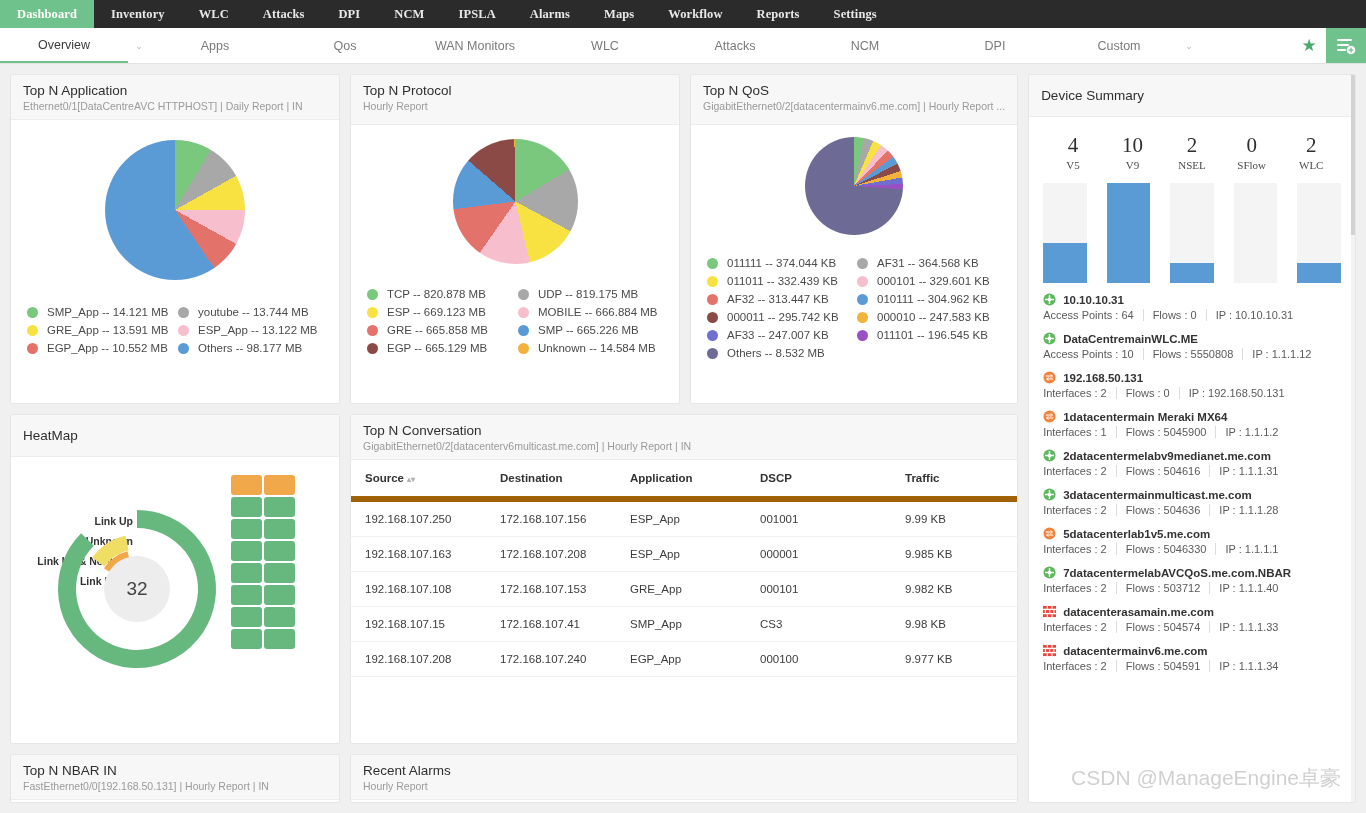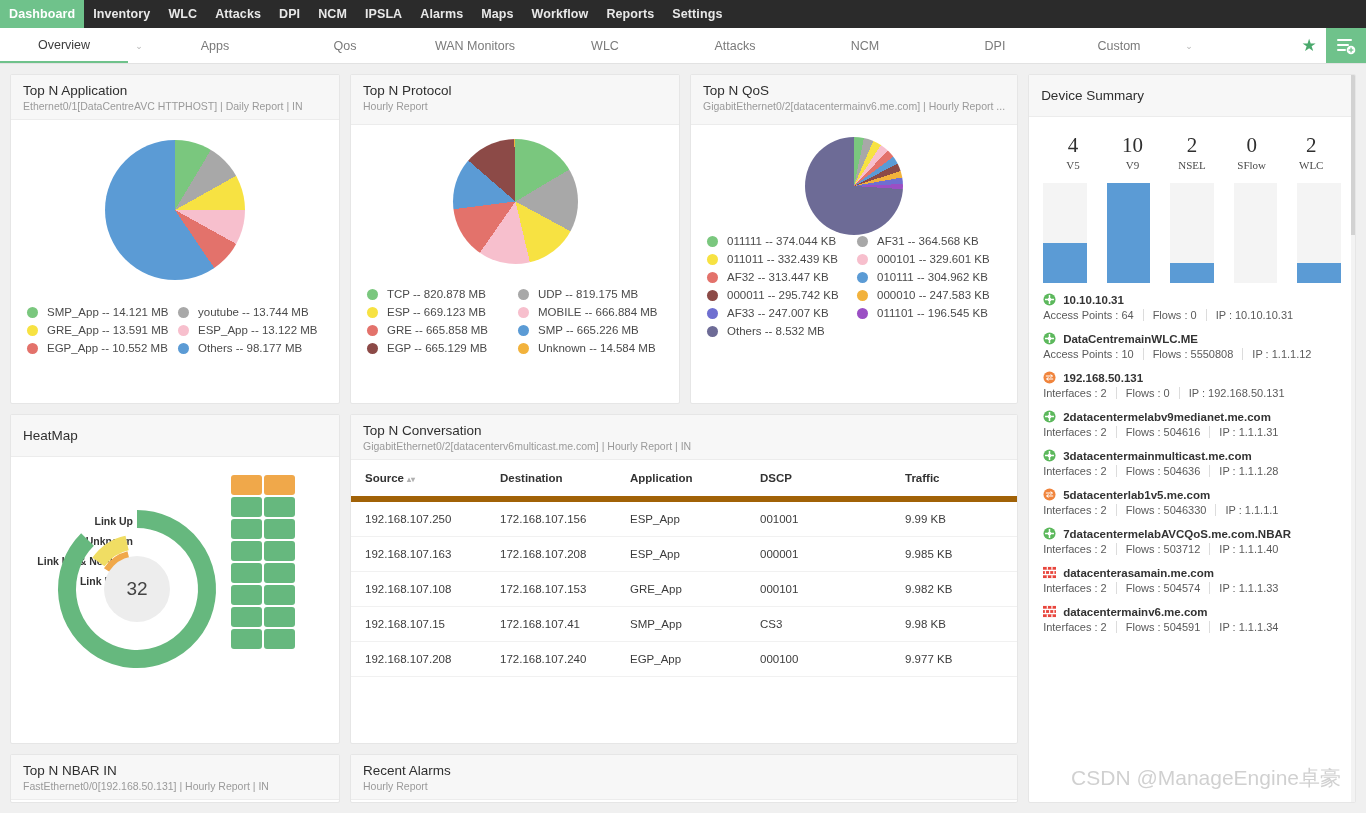--- a/index.html
+++ b/index.html
@@ -10,22 +10,23 @@
     overflow: hidden;
   }
   
   .topnav {
     height: 28px; background: #2b2b2b;
     display: flex; align-items: stretch;
   }
   .topnav-item {
     color: #e8e8e8; font-size: 12.5px; font-weight: 600;
     display: flex; align-items: center; justify-content: center;
-    padding: 0 9px; white-space: nowrap; cursor: pointer;
+    padding: 0 17px; white-space: nowrap; cursor: pointer;
     letter-spacing: .1px;
+    font-family: Liberation Serif, serif;
   }
   .topnav-item.active { background: #6fc28b; color: #ffffff; }
 
   
   .subnav {
     height: 36px; background: #ffffff;
     display: flex; align-items: stretch;
     border-bottom: 1px solid #e2e2e2;
     position: relative;
   }
@@ -287,21 +288,21 @@
       </div>
 
       <div class="card" style="flex:1">
         <div class="card-hd" style="padding-bottom:12px">
           <div class="card-title">Top N QoS</div>
           <div class="card-sub">GigabitEthernet0/2[datacentermainv6.me.com] | Hourly Report ...</div>
         </div>
         <div class="pie-wrap" style="margin-top:12px">
           <div class="pie" id="pie-qos" style="width: 98px; height: 98px; background: conic-gradient(rgb(122, 199, 126) 0deg, rgb(122, 199, 126) 11.67deg, rgb(168, 168, 168) 11.67deg, rgb(168, 168, 168) 23.05deg, rgb(247, 226, 66) 23.05deg, rgb(247, 226, 66) 33.42deg, rgb(247, 191, 205) 33.42deg, rgb(247, 191, 205) 43.7deg, rgb(227, 114, 107) 43.7deg, rgb(227, 114, 107) 53.48deg, rgb(91, 155, 213) 53.48deg, rgb(91, 155, 213) 63deg, rgb(140, 74, 71) 63deg, rgb(140, 74, 71) 72.23deg, rgb(242, 178, 60) 72.23deg, rgb(242, 178, 60) 79.95deg, rgb(111, 111, 208) 79.95deg, rgb(111, 111, 208) 87.66deg, rgb(155, 79, 196) 87.66deg, rgb(155, 79, 196) 93.79deg, rgb(109, 107, 150) 93.79deg, rgb(109, 107, 150) 360deg);"></div>
         </div>
-        <div class="legend" id="legend-qos" style="grid-template-rows:repeat(6,auto);">
+        <div class="legend" id="legend-qos" style="margin-top:22px;grid-template-rows:repeat(6,auto);">
             <div class="lg-item">
               <span class="dot" style="background: rgb(122, 199, 126);"></span>
               <span>011111 -- 374.044 KB</span>
             </div>
             <div class="lg-item">
               <span class="dot" style="background: rgb(247, 226, 66);"></span>
               <span>011011 -- 332.439 KB</span>
             </div>
             <div class="lg-item">
               <span class="dot" style="background: rgb(227, 114, 107);"></span>
@@ -545,20 +546,35 @@
             </div>
             <div class="dev-meta">
               <span>Interfaces : 2</span>
               <span>Flows : 0</span>
               <span>IP : 192.168.50.131</span>
             </div>
           </div>
           <div class="dev-row">
             <div class="dev-row-top">
               <svg class="devicon" viewBox="0 0 14 14">
+                <circle cx="7" cy="7" r="6.5" fill="#f0843c"></circle>
+                <path d="M3 5.5 h5 M8 4 l2 1.5 -2 1.5" stroke="#fff" stroke-width="1.1" fill="none"></path>
+                <path d="M11 8.5 h-5 M6 7 l-2 1.5 2 1.5" stroke="#fff" stroke-width="1.1" fill="none"></path>
+              </svg>
+              <span class="dev-name">1datacentermain Meraki MX64</span>
+            </div>
+            <div class="dev-meta">
+              <span>Interfaces : 1</span>
+              <span>Flows : 5045900</span>
+              <span>IP : 1.1.1.2</span>
+            </div>
+          </div>
+          <div class="dev-row">
+            <div class="dev-row-top">
+              <svg class="devicon" viewBox="0 0 14 14">
                 <circle cx="7" cy="7" r="6.5" fill="#5cb85c"></circle>
                 <path d="M7 2.2 v9.6 M2.2 7 h9.6" stroke="#fff" stroke-width="1.6"></path>
                 <circle cx="7" cy="7" r="2" fill="#fff"></circle>
               </svg>
               <span class="dev-name">2datacentermelabv9medianet.me.com</span>
             </div>
             <div class="dev-meta">
               <span>Interfaces : 2</span>
               <span>Flows : 504616</span>
               <span>IP : 1.1.1.31</span>

